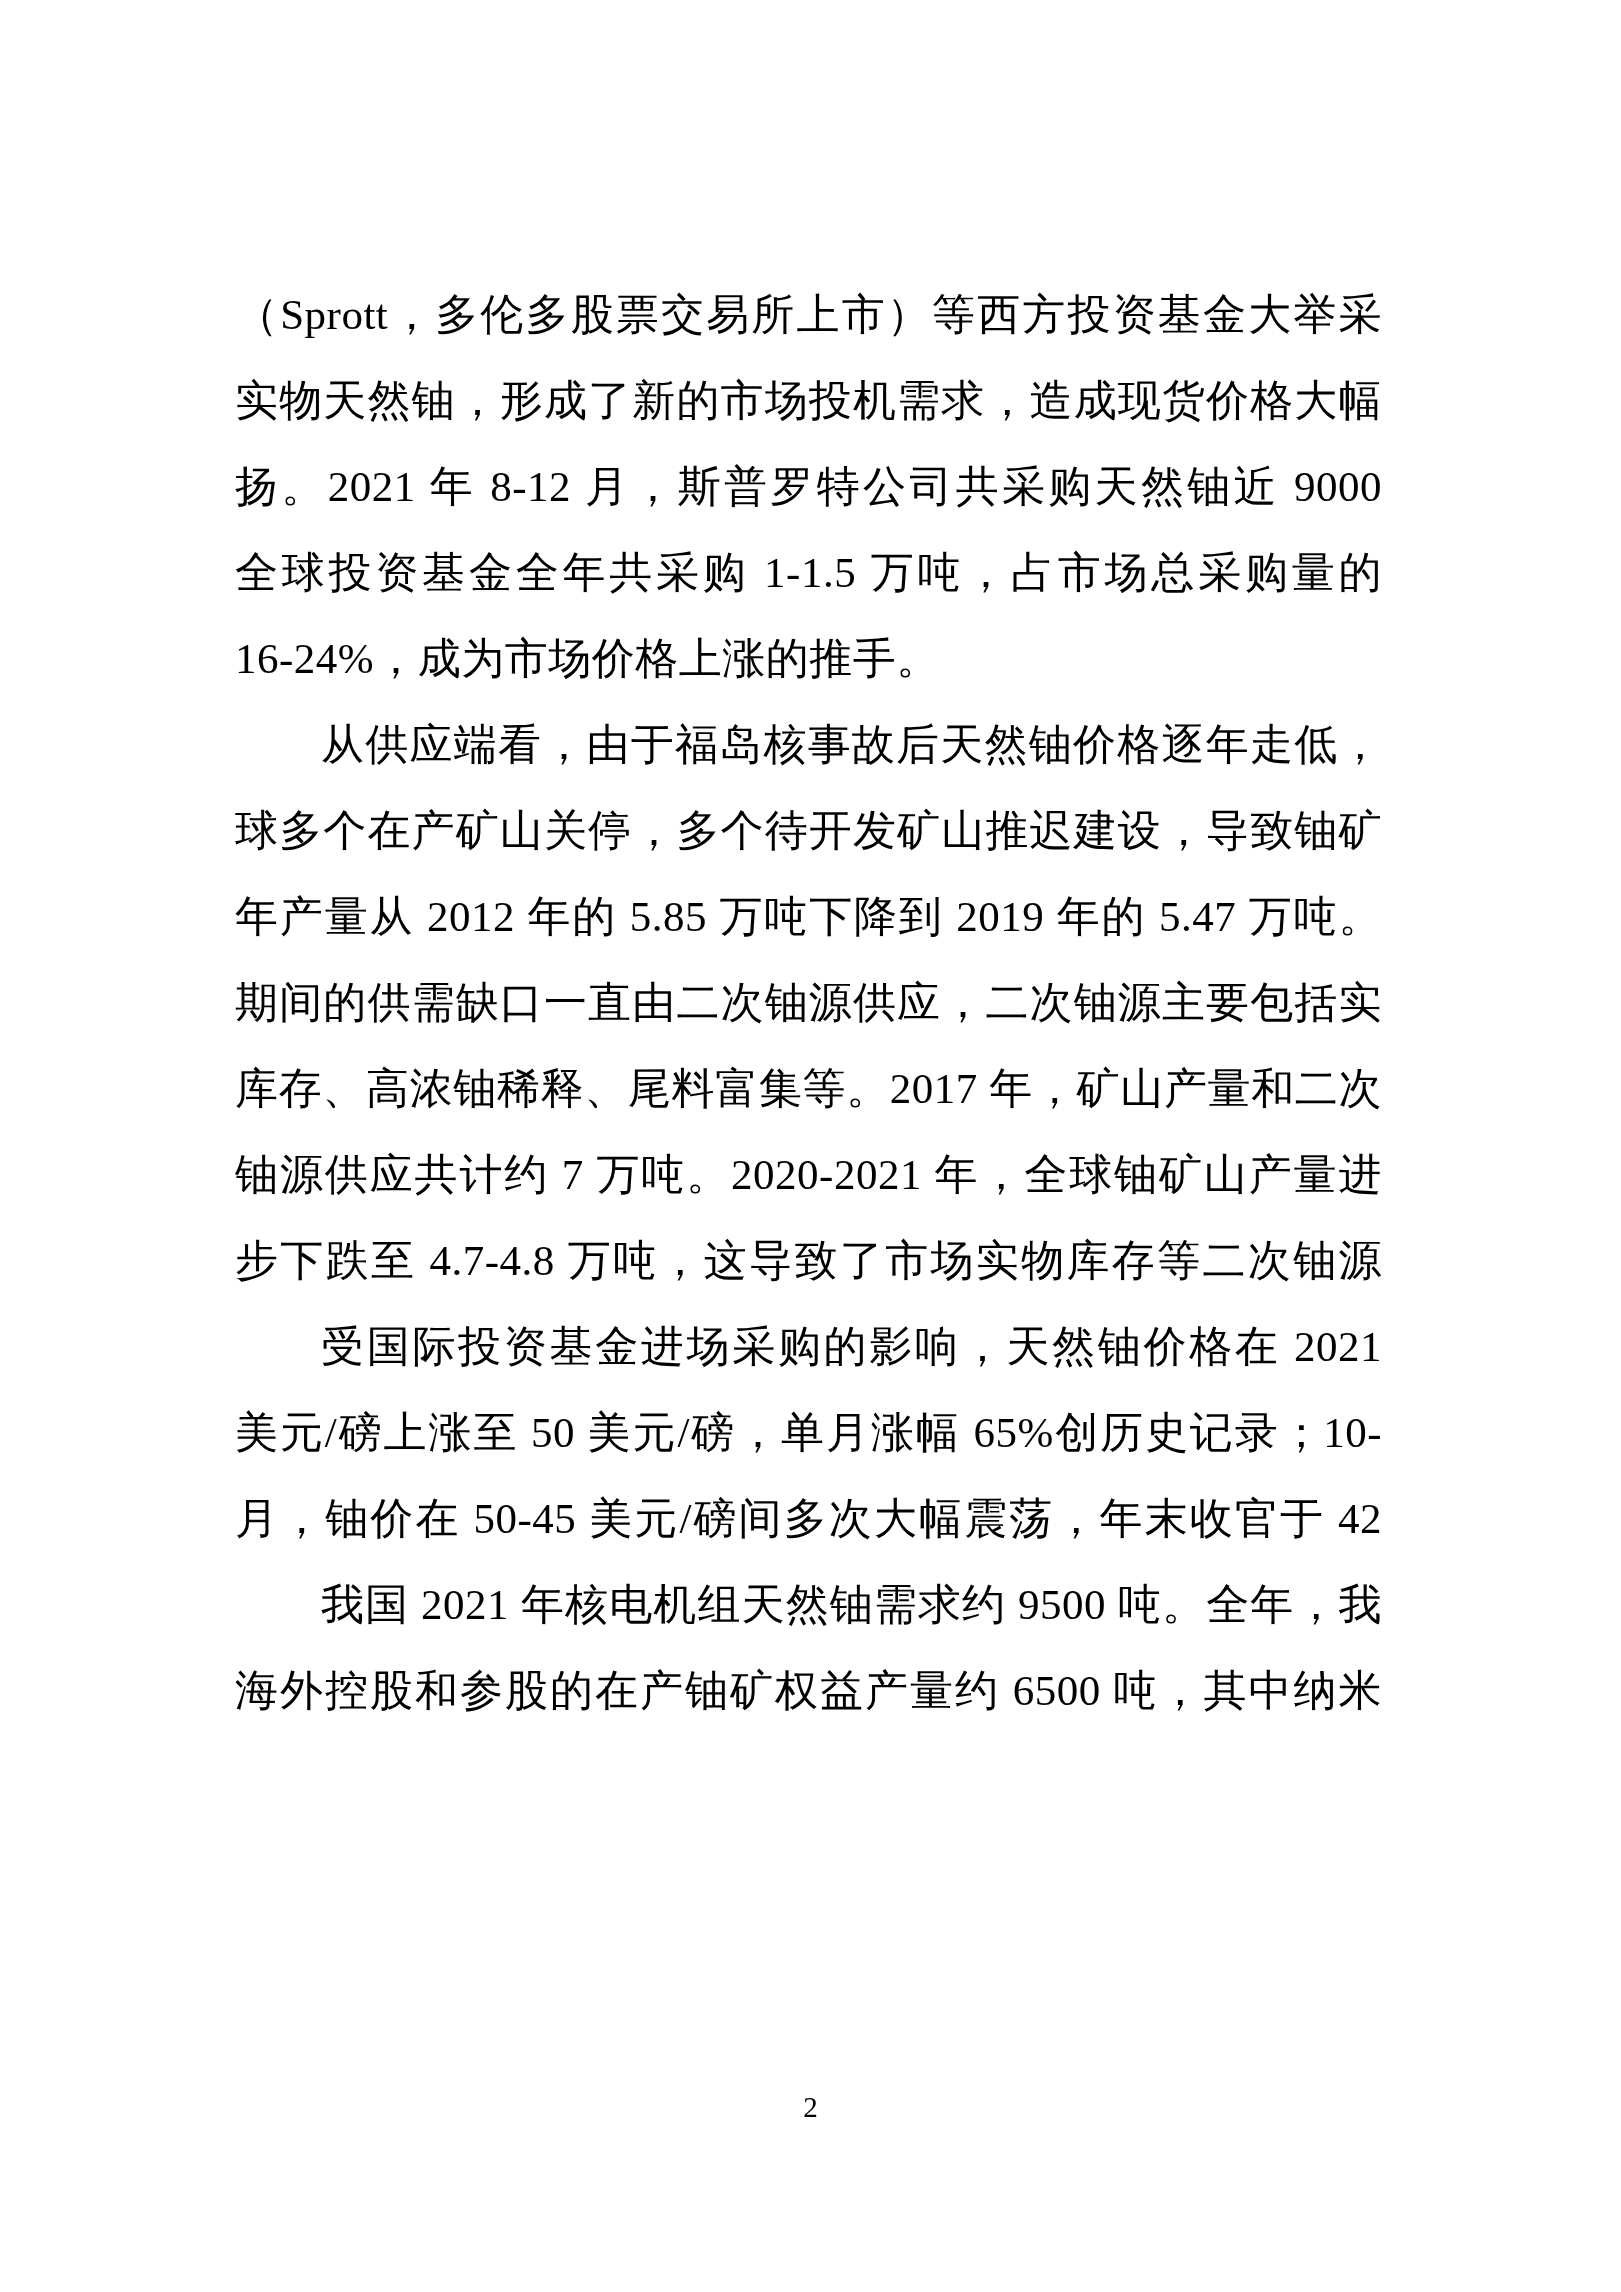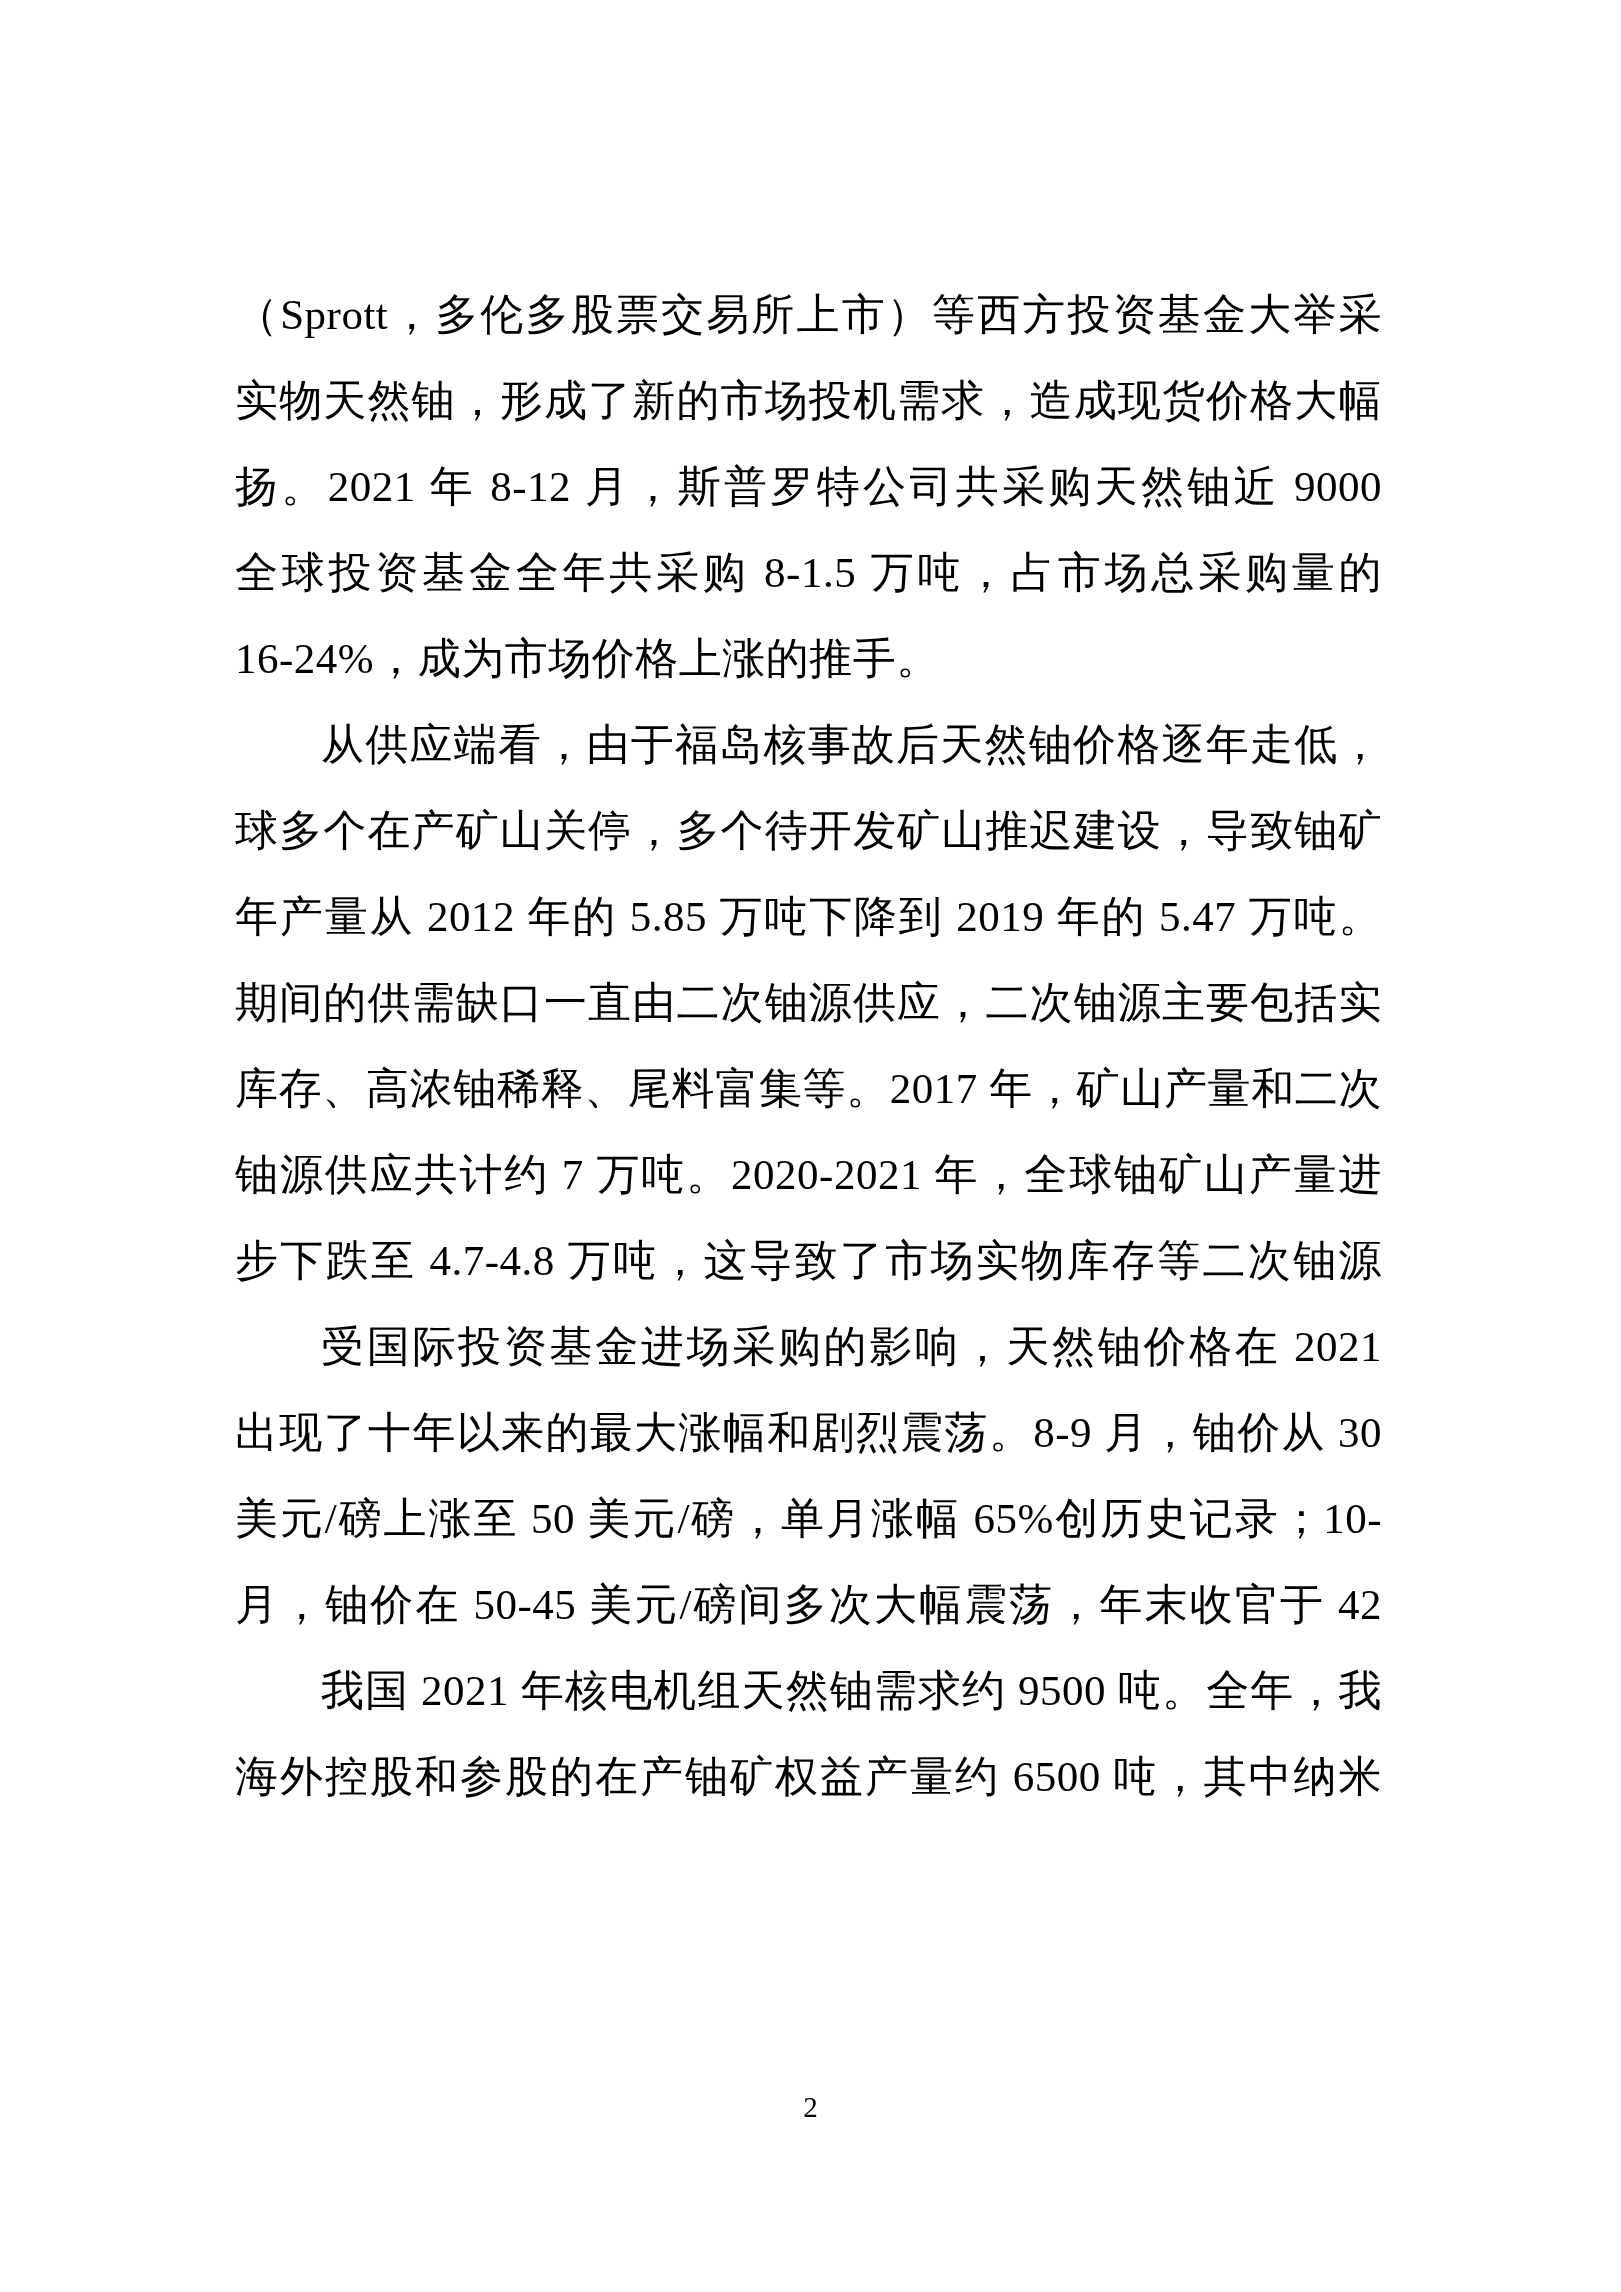--- a/index.html
+++ b/index.html
@@ -50,31 +50,30 @@
   }
 </style>
 </head>
 <body>
 
 <div class="page">
   <div class="text-block">
     <div class="line">（Sprott，多伦多股票交易所上市）等西方投资基金大举采购</div>
     <div class="line">实物天然铀，形成了新的市场投机需求，造成现货价格大幅上</div>
     <div class="line">扬。2021 年 8-12 月，斯普罗特公司共采购天然铀近 9000 吨，</div>
-    <div class="line">全球投资基金全年共采购 8-1.5 万吨，占市场总采购量的</div>
+    <div class="line">全球投资基金全年共采购 1-1.5 万吨，占市场总采购量的</div>
     <div class="line para-end">16-24%，成为市场价格上涨的推手。</div>
     <div class="line indent">从供应端看，由于福岛核事故后天然铀价格逐年走低，全</div>
     <div class="line">球多个在产矿山关停，多个待开发矿山推迟建设，导致铀矿山</div>
     <div class="line">年产量从 2012 年的 5.85 万吨下降到 2019 年的 5.47 万吨。此</div>
     <div class="line">期间的供需缺口一直由二次铀源供应，二次铀源主要包括实物</div>
     <div class="line">库存、高浓铀稀释、尾料富集等。2017 年，矿山产量和二次</div>
     <div class="line">铀源供应共计约 7 万吨。2020-2021 年，全球铀矿山产量进一</div>
     <div class="line">步下跌至 4.7-4.8 万吨，这导致了市场实物库存等二次铀源加</div>
     <div class="line indent">受国际投资基金进场采购的影响，天然铀价格在 2021 年</div>
-    <div class="line">出现了十年以来的最大涨幅和剧烈震荡。8-9 月，铀价从 30</div>
     <div class="line">美元/磅上涨至 50 美元/磅，单月涨幅 65%创历史记录；10-12</div>
     <div class="line">月，铀价在 50-45 美元/磅间多次大幅震荡，年末收官于 42</div>
     <div class="line indent">我国 2021 年核电机组天然铀需求约 9500 吨。全年，我国</div>
     <div class="line">海外控股和参股的在产铀矿权益产量约 6500 吨，其中纳米比</div>
   </div>
 
   <div class="footer">
     <span>2</span>
   </div>
 </div>

